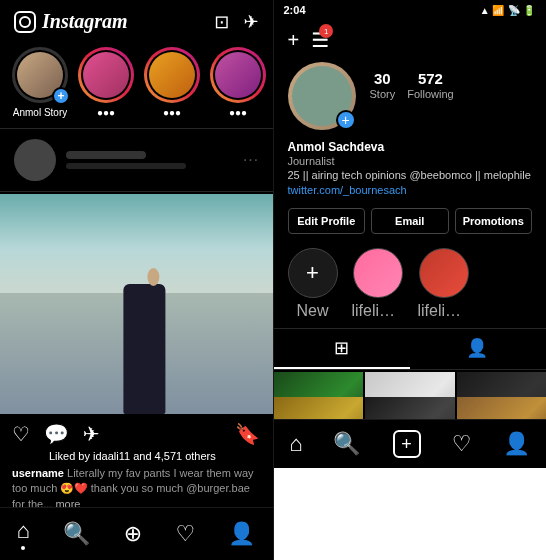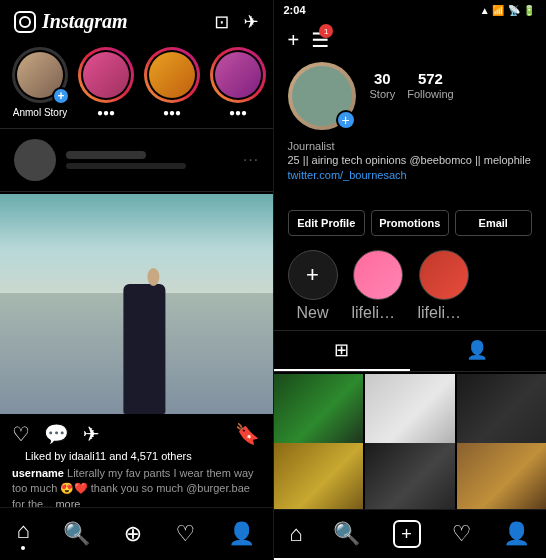--- a/index.html
+++ b/index.html
@@ -225,23 +225,24 @@
       font-size: 20px;
       color: #fff;
       cursor: pointer;
     }
 
     .post-save {
       margin-left: auto;
     }
 
     .post-likes {
-      padding: 0 25px 4px;
+      padding: 0 12px 4px;
       font-size: 11px;
       color: #fff;
+      margin-left: 37px;
     }
 
     .post-caption {
       padding: 0 12px 4px;
       font-size: 11px;
       color: #999;
       line-height: 1.4;
     }
 
     .post-caption .username {
@@ -269,21 +270,21 @@
       width: 4px;
       height: 4px;
       background: #fff;
       border-radius: 50%;
       margin: 2px auto 0;
     }
 
     
     .right-panel {
       width: 273px;
-      height: 558px;
+      height: 468px;
       background: #000;
       color: #fff;
       display: flex;
       flex-direction: column;
       overflow: hidden;
     }
 
     .right-header {
       display: flex;
       align-items: center;
@@ -442,21 +443,20 @@
       flex: 1;
       padding: 6px 4px;
       border: 1px solid #444;
       border-radius: 4px;
       background: transparent;
       color: #fff;
       font-size: 11px;
       font-weight: 600;
       text-align: center;
       cursor: pointer;
-      margin-top: 17px;
     }
 
     .highlights-row {
       display: flex;
       gap: 14px;
       padding: 6px 14px 8px;
       overflow-x: auto;
       scrollbar-width: none;
     }
 
@@ -760,29 +760,30 @@
         <span class="stat-label">Story</span>
       </div>
       <div class="stat-item">
         <span class="stat-number">572</span>
         <span class="stat-label">Following</span>
       </div>
     </div>
   </div>
 
   <div class="profile-bio">
+    <div class="bio-name">Anmol Sachdeva</div>
     <div class="bio-title">Journalist</div>
     <div class="bio-desc">25 || airing tech opinions @beebomco || melophile</div>
     <div class="bio-link">twitter.com/_bournesach</div>
   </div>
 
   <div class="profile-buttons">
     <button class="profile-btn">Edit Profile</button>
+    <button class="profile-btn">Email</button>
     <button class="profile-btn">Promotions</button>
-    <button class="profile-btn">Email</button>
   </div>
 
   <div class="highlights-row">
     <div class="highlight-item">
       <div class="highlight-ring highlight-new">+</div>
       <span class="highlight-label">New</span>
     </div>
     <div class="highlight-item">
       <div class="highlight-ring highlight-img"></div>
       <span class="highlight-label">lifeline (2/n...</span>

